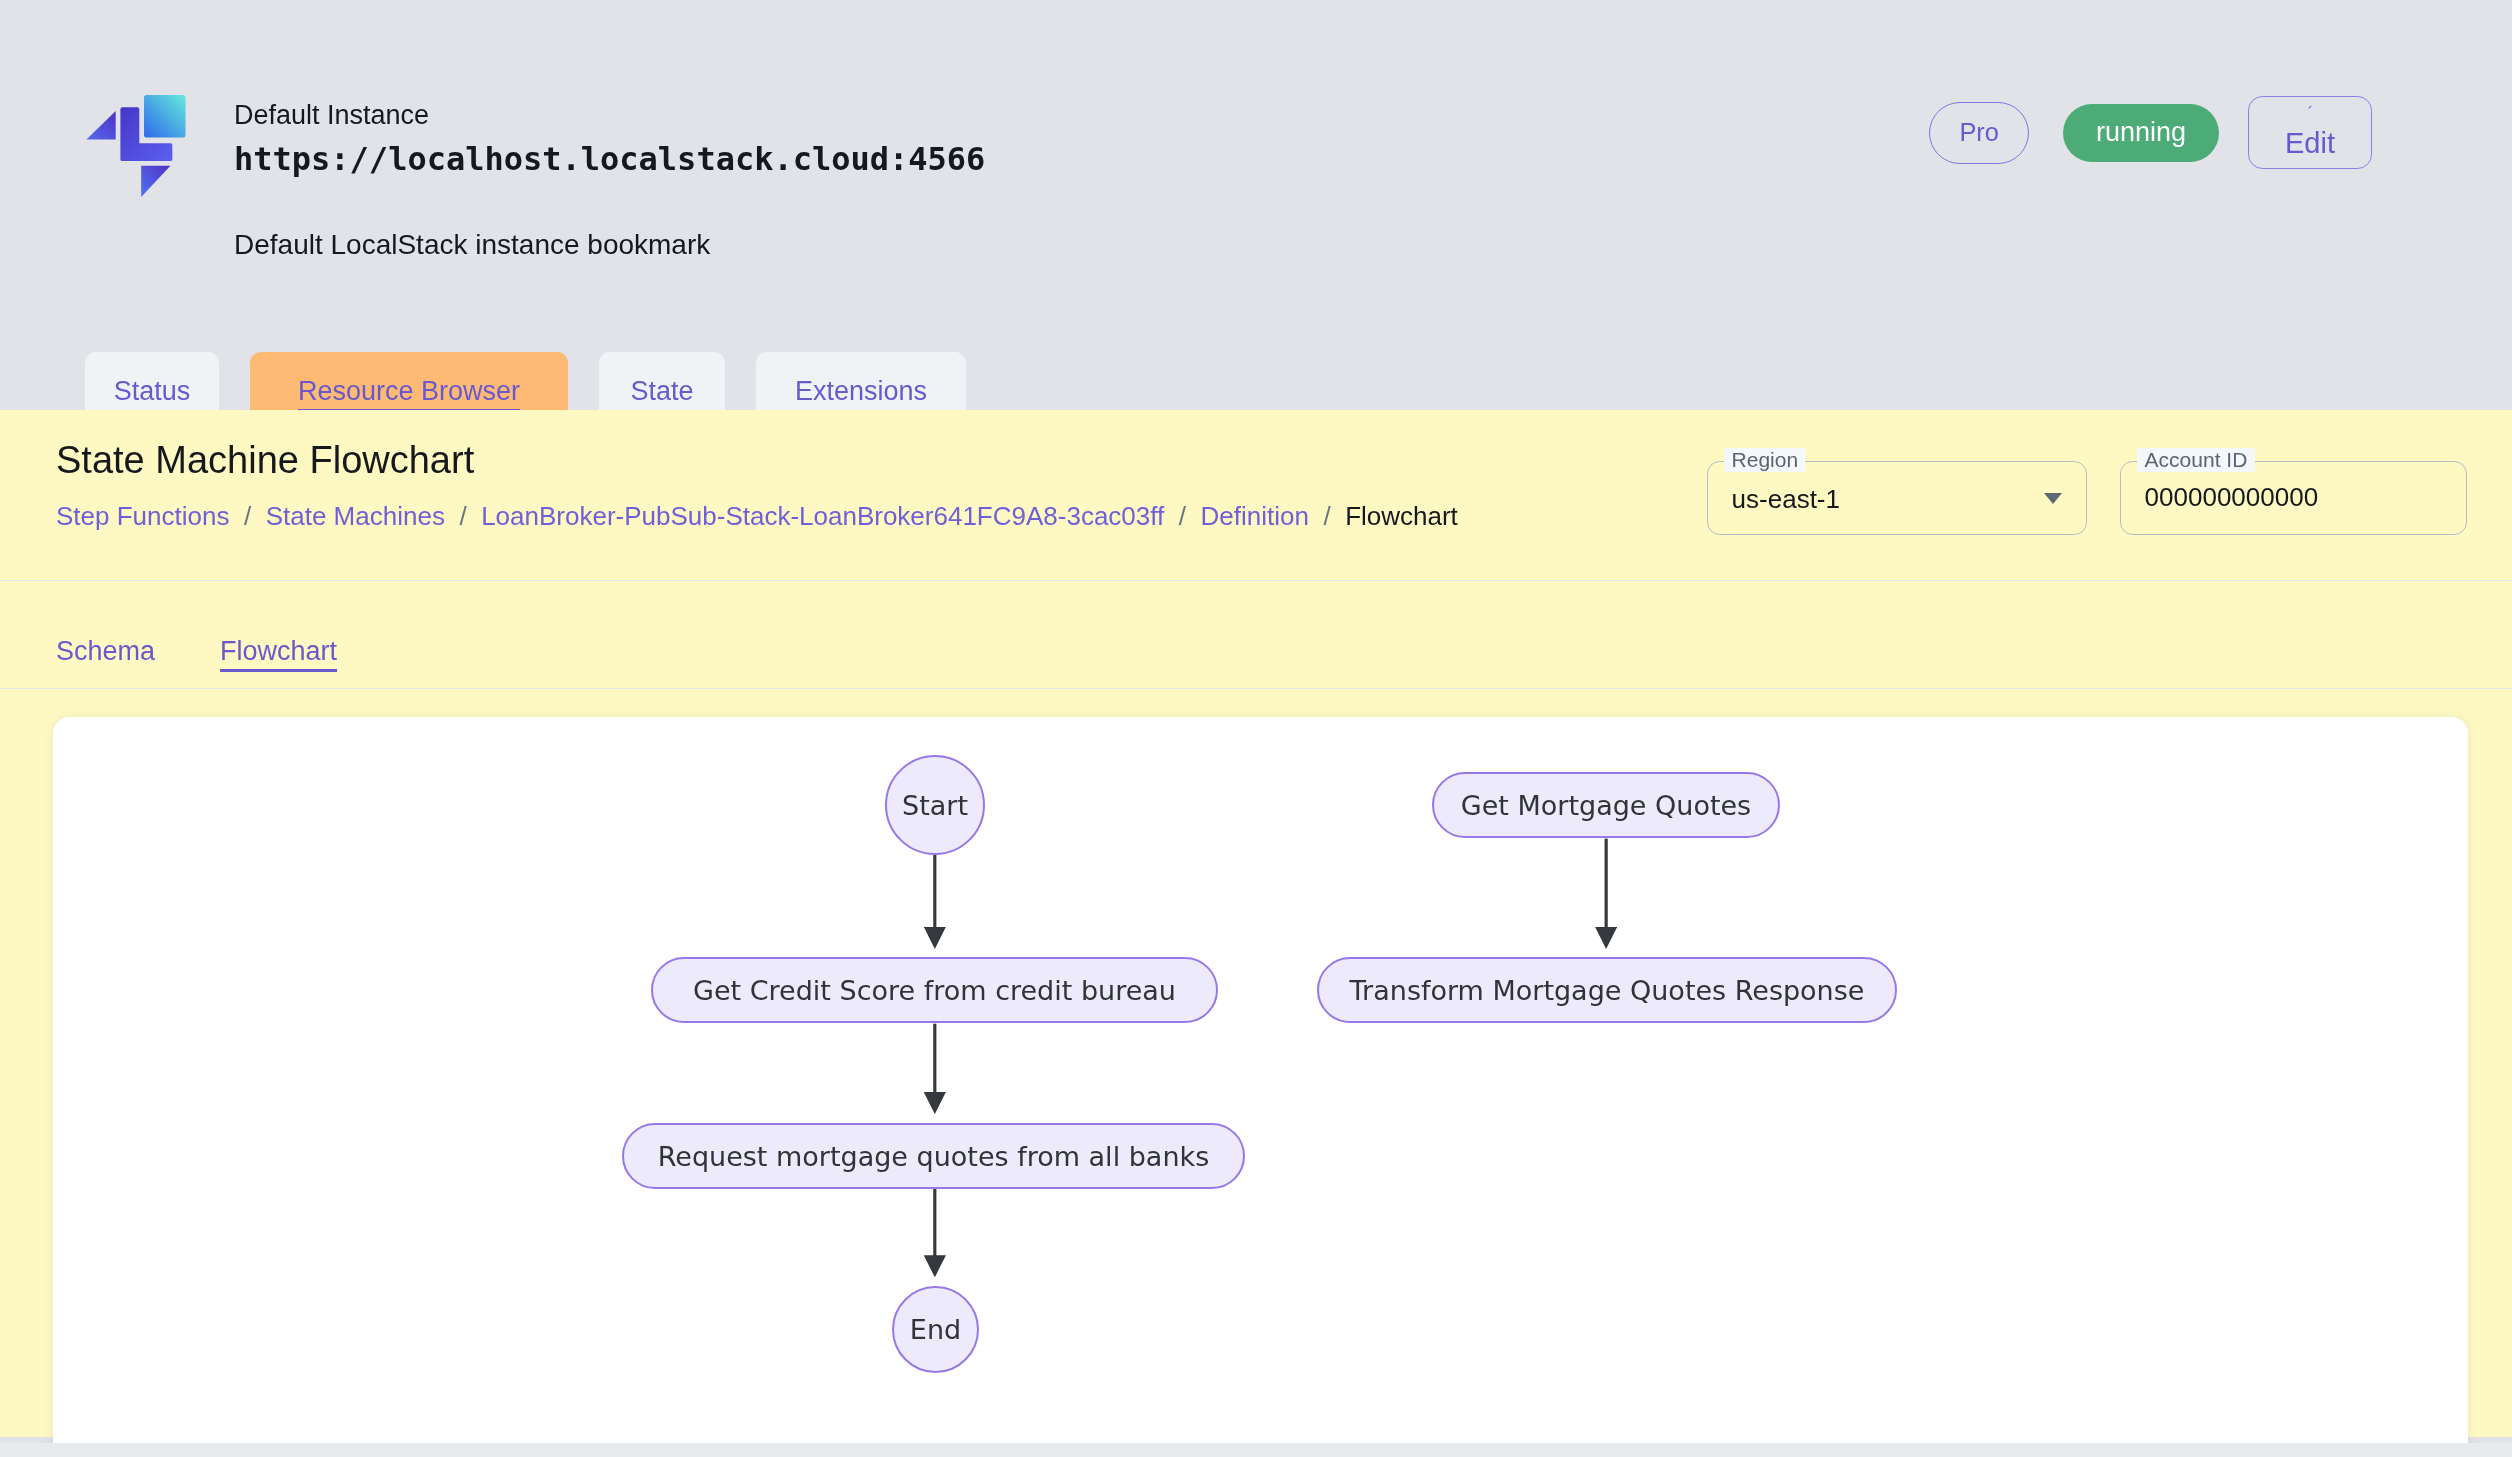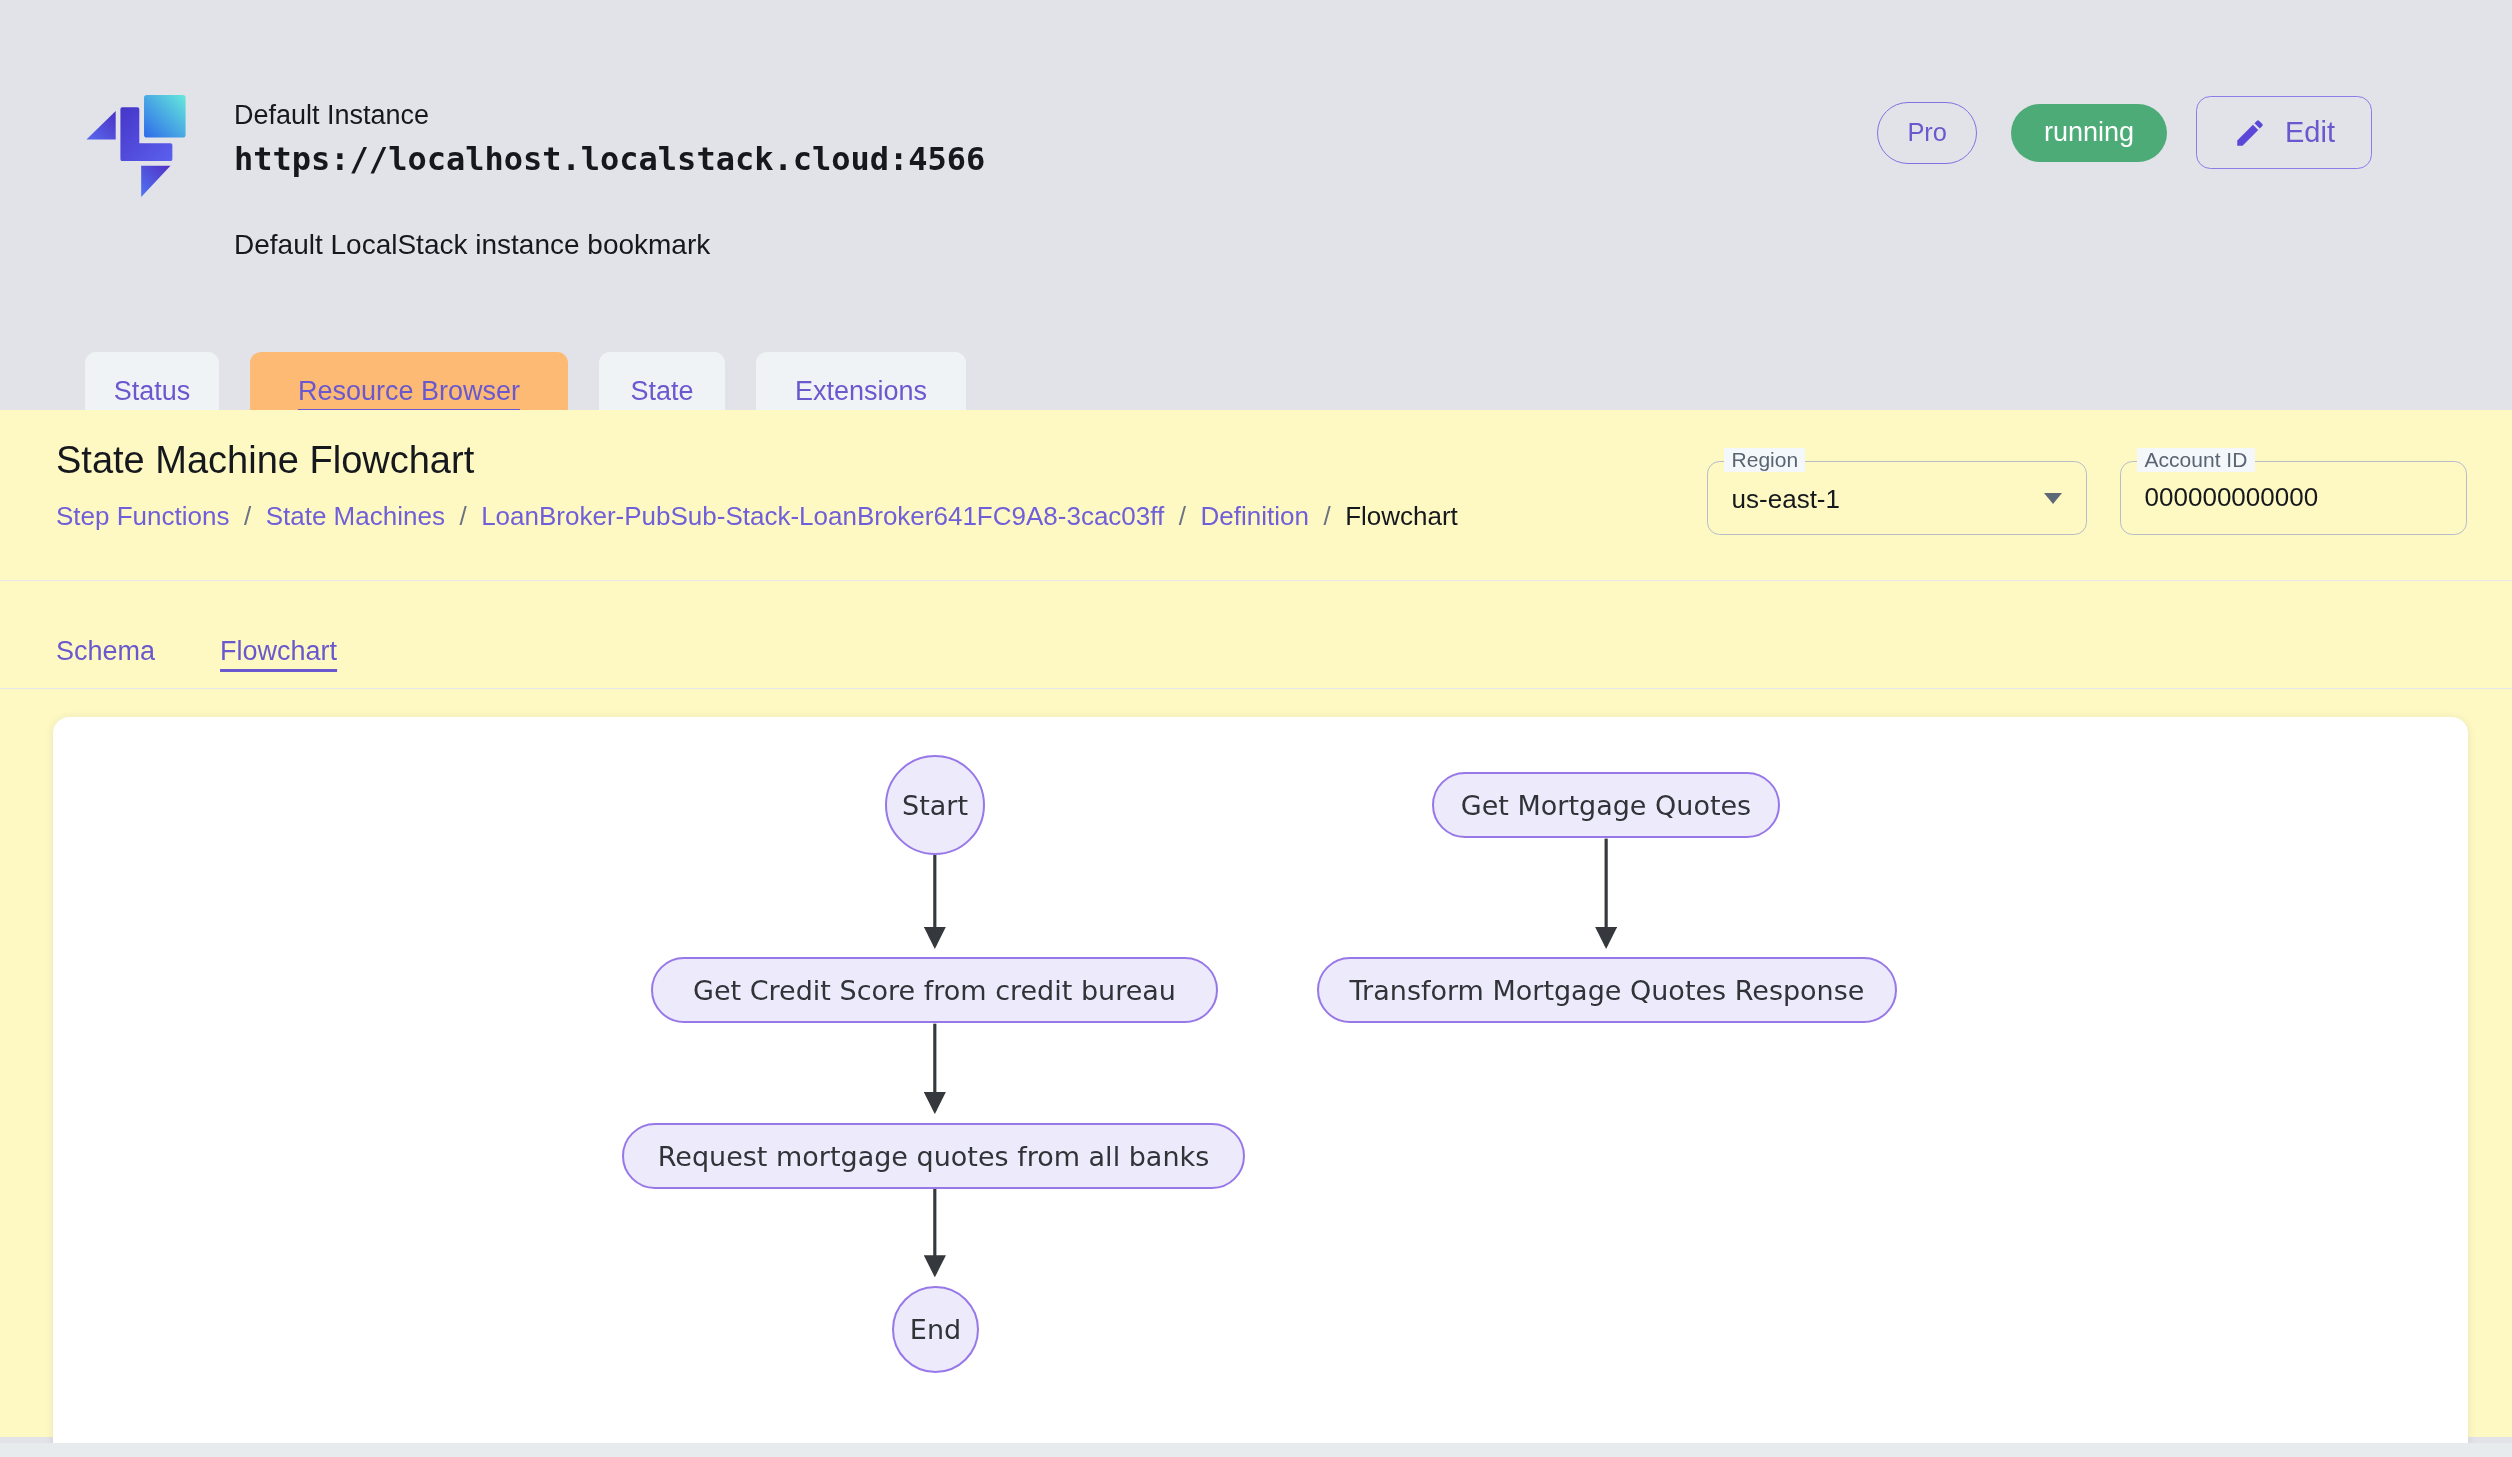--- a/index.html
+++ b/index.html
@@ -23,22 +23,22 @@
   .badges { position:absolute; right:140px; top:96px; display:flex; align-items:center; }
   .pro-badge {
     height:62px; padding:0 29px; display:flex; align-items:center; justify-content:center;
     border:1.8px solid #8173e2; border-radius:31px; color:#6a58ce; font-size:25.4px; background:transparent;
   }
   .run-badge {
     height:58px; padding:8px 33px; margin-left:34px; display:flex; align-items:center; justify-content:center;
     background:#4cab77; border-radius:29px; color:#ffffff; font-size:27px;
   }
   .edit-btn {
-    height:73px; padding:0 36px; margin-left:29px; display:flex; align-items:center; gap:18px;
-    border:1.8px solid #8b7de8; border-radius:14.5px; color:#6a58ce; font-size:29px; background:transparent; cursor:pointer;
+    height:73px; padding:8px 36px; margin-left:29px; display:flex; align-items:center; gap:18px;
+    border:1.8px solid #8b7de8; border-radius:14.5px; color:#6a58ce; font-size:29px; background:transparent; cursor:pointer;flex-direction:column;
   }
   .edit-btn svg { width:34px; height:34px; }
 
   
   .tabs { position:absolute; left:85px; top:352px; display:flex; gap:31px; }
   .tab {
     height:78px; display:flex; align-items:center; justify-content:center;
     background:#f0f3f6; border-radius:11px 11px 0 0; color:#6a58ce; font-size:27px; cursor:pointer;
   }
   .tab.t0 { width:134px; }

